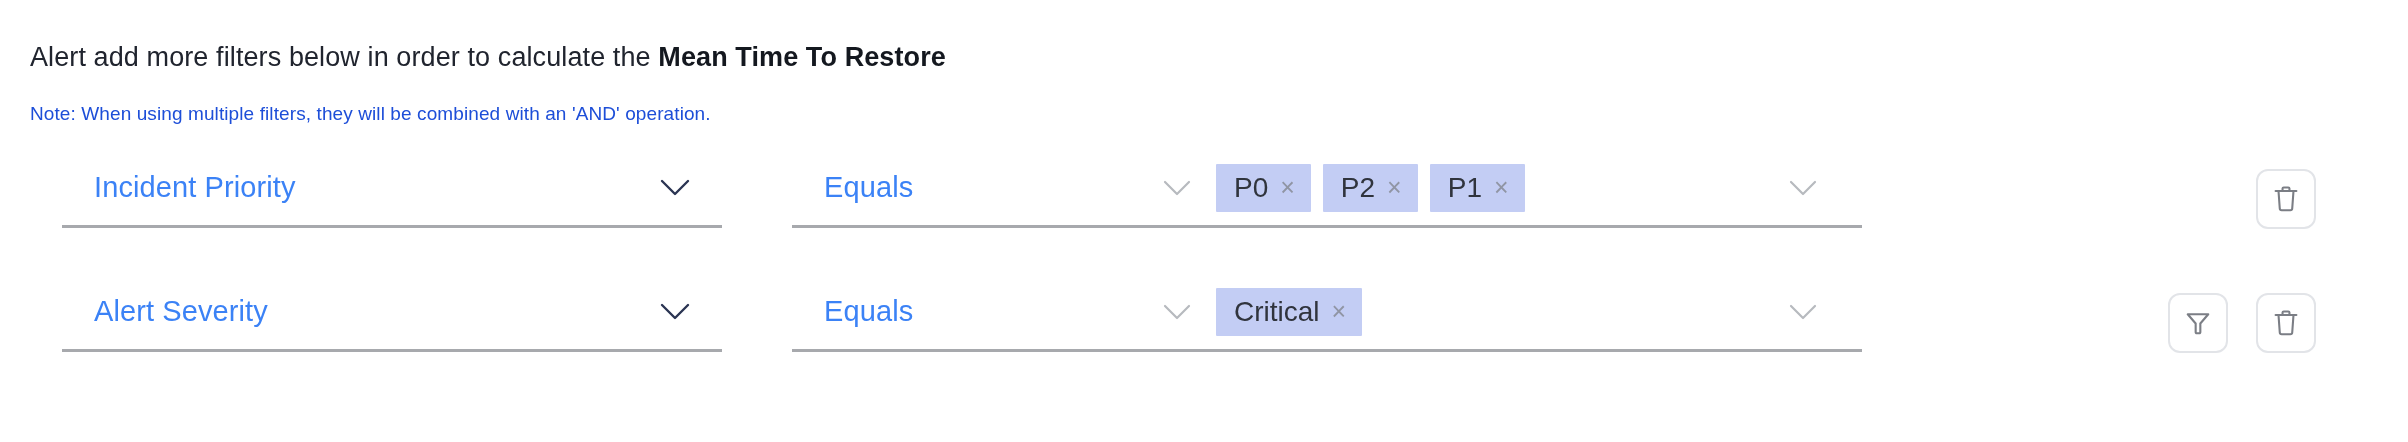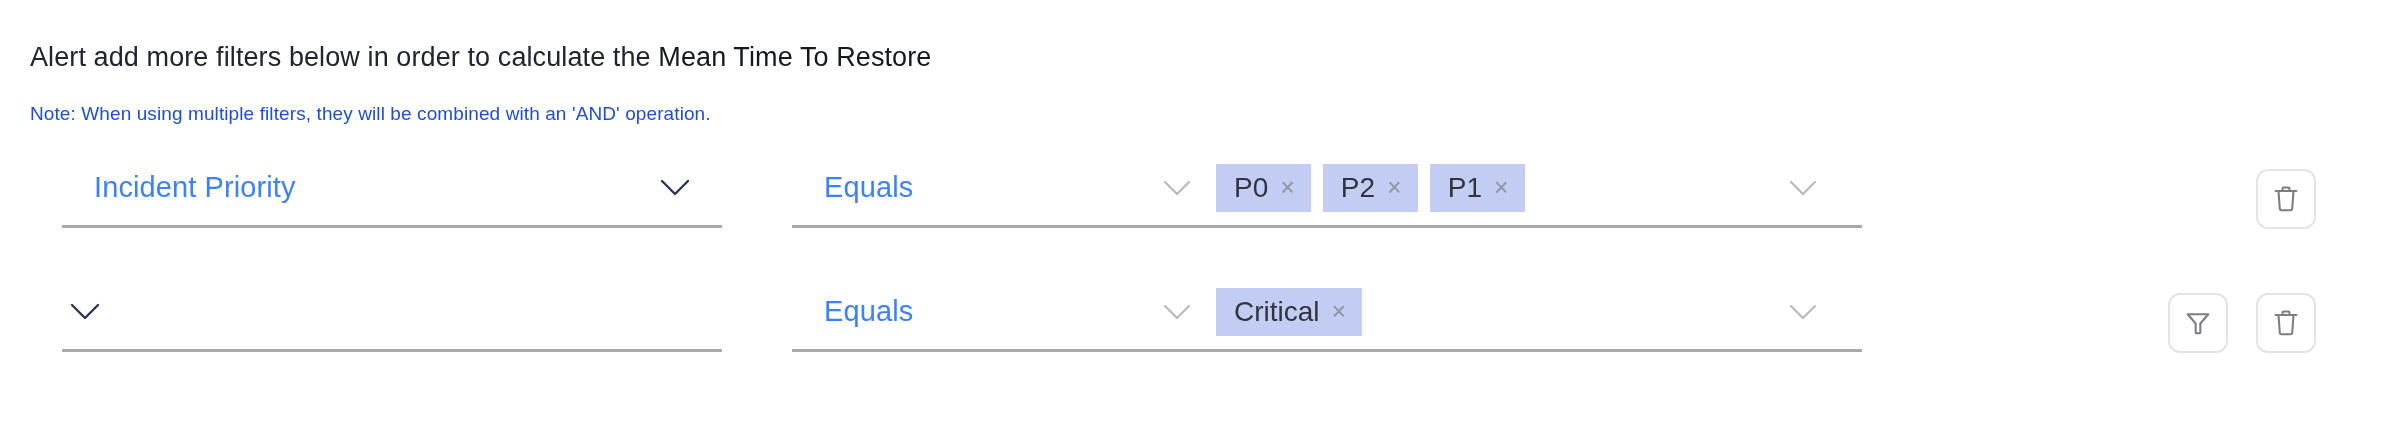--- a/index.html
+++ b/index.html
@@ -28,21 +28,21 @@
     position: absolute;
     left: 30px;
     top: 40px;
     font-size: 27px;
     line-height: 34px;
     color: #20242e;
     white-space: nowrap;
     letter-spacing: 0.1px;
   }
   .intro .bold {
-    font-weight: normal;
+    font-weight: bold;
     color: #14181f;
   }
   .note {
     position: absolute;
     left: 30px;
     top: 98px;
     font-size: 19px;
     line-height: 32px;
     color: #1d4ed8;
     white-space: nowrap;
@@ -216,20 +216,21 @@
             </svg>
           </span>
         </div>
       </div>
 
     </div>
 
     <div class="filter-row">
 
       <div class="field field-attribute">
+        <span class="field-text">Alert Severity</span>
         <span class="chev">
           <svg width="30" height="18" viewBox="0 0 30 18">
               <path d="M2 2 L15 15 L28 2" fill="none" stroke="#2b3553" stroke-width="2.4" stroke-linecap="round" stroke-linejoin="round"></path>
             </svg>
         </span>
       </div>
 
       <div class="field field-operator">
         <span class="field-text">Equals</span>
         <span class="chev">

